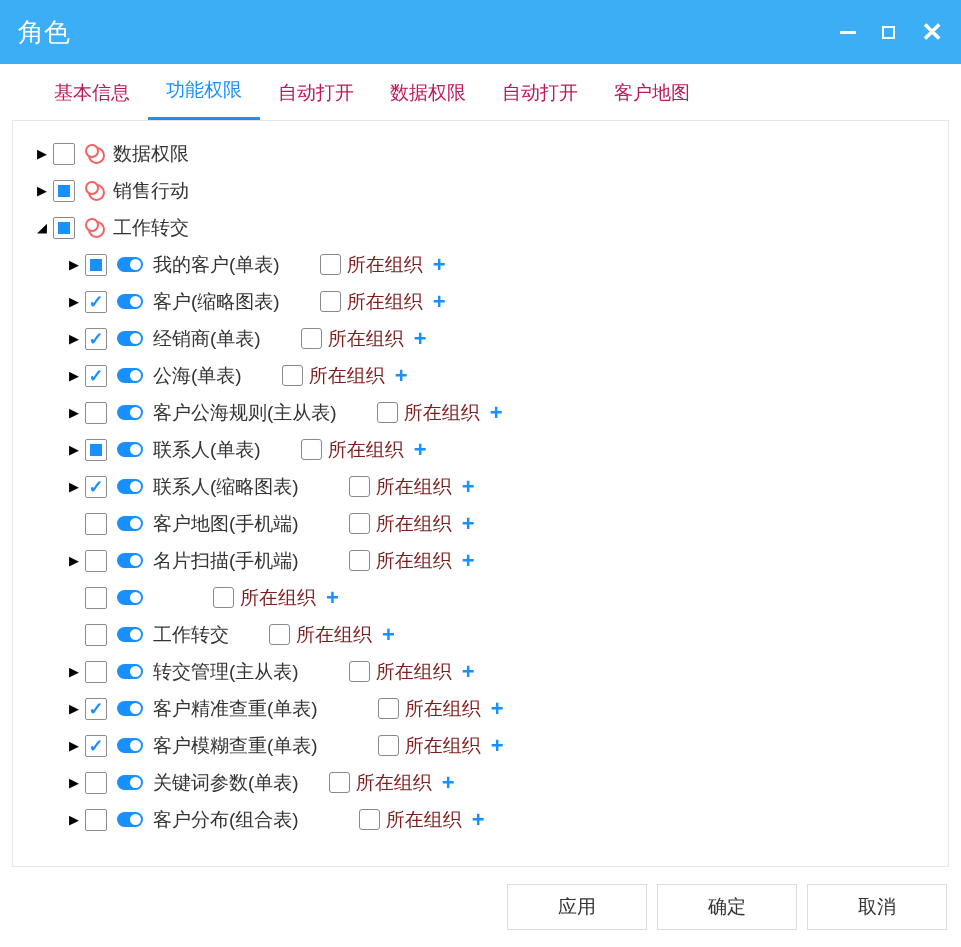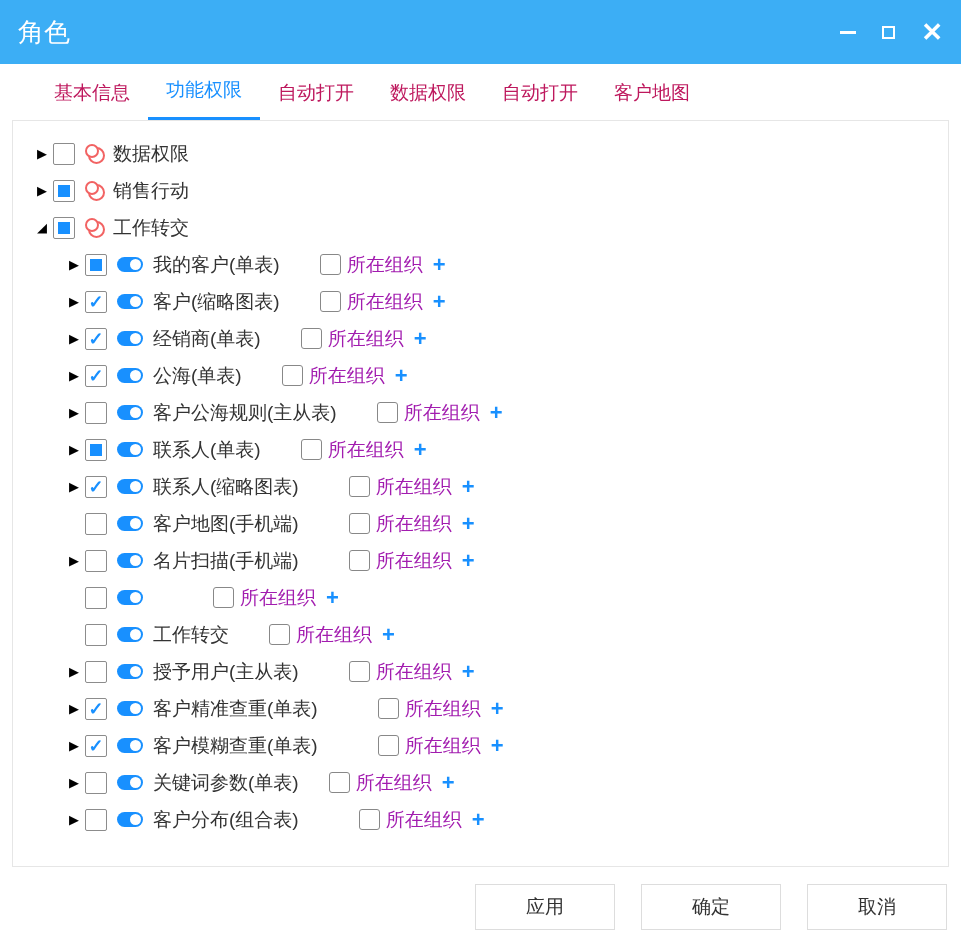--- a/index.html
+++ b/index.html
@@ -32,26 +32,26 @@
   .orb { width:20px; height:20px; margin-right:8px; position:relative; flex-shrink:0; }
   .orb::before { content:""; position:absolute; width:13px; height:13px; border:2px solid #f26363; border-radius:50%; right:0; bottom:0; background:#fff; }
   .orb::after { content:""; position:absolute; width:10px; height:10px; border:2px solid #f26363; border-radius:50%; left:0; top:0; background:#fff; }
 
   .toggle { width:26px; height:15px; border-radius:8px; background:#1890ff; position:relative; margin-right:10px; flex-shrink:0; cursor:pointer; }
   .toggle::after { content:""; position:absolute; width:11px;height:11px;background:#fff;border-radius:50%; top:2px; right:2px; }
 
   .lbl { font-size:19px; color:#333; white-space:nowrap; }
 
   .org-cb { width:21px; height:21px; border:1.5px solid #888; border-radius:3px; margin-right:6px; cursor:pointer; flex-shrink:0; }
-  .org-lbl { font-size:19px; color:#a21caf; margin-right:6px; white-space:nowrap; }
+  .org-lbl { font-size:19px; color:#7f1d1d; margin-right:6px; white-space:nowrap; }
   .plus { color:#1890ff; font-size:22px; font-weight:bold; cursor:pointer; margin-left:4px; user-select:none; }
 
   .gap { display:inline-block; }
 
-  .footer { height:80px; display:flex; justify-content:flex-end; align-items:center; gap:26px; padding:0 14px; }
+  .footer { height:80px; display:flex; justify-content:flex-end; align-items:center; gap:10px; padding:0 14px; }
   .btn { border:1px solid #ddd; background:#fff; width:140px; height:46px; font-size:19px; cursor:pointer; color:#333; }
 </style>
 </head>
 <body>
 
 <div class="titlebar">
   <span>角色</span>
   <div class="title-actions">
     <span class="min"></span>
     <span class="max"></span>
@@ -193,21 +193,21 @@
     <span class="lbl">工作转交</span>
     <span class="gap" style="width:40px"></span>
     <span class="org-cb"></span>
     <span class="org-lbl">所在组织</span>
     <span class="plus">+</span>
   </div>
     <div class="node" style="padding-left:40px">
     <span class="arrow">▶</span>
     <span class="cb-box"></span>
     <span class="toggle"></span>
-    <span class="lbl">授予用户(主从表)</span>
+    <span class="lbl">转交管理(主从表)</span>
     <span class="gap" style="width:50px"></span>
     <span class="org-cb"></span>
     <span class="org-lbl">所在组织</span>
     <span class="plus">+</span>
   </div>
     <div class="node" style="padding-left:40px">
     <span class="arrow">▶</span>
     <span class="cb-box checked"></span>
     <span class="toggle"></span>
     <span class="lbl">客户精准查重(单表)</span>

